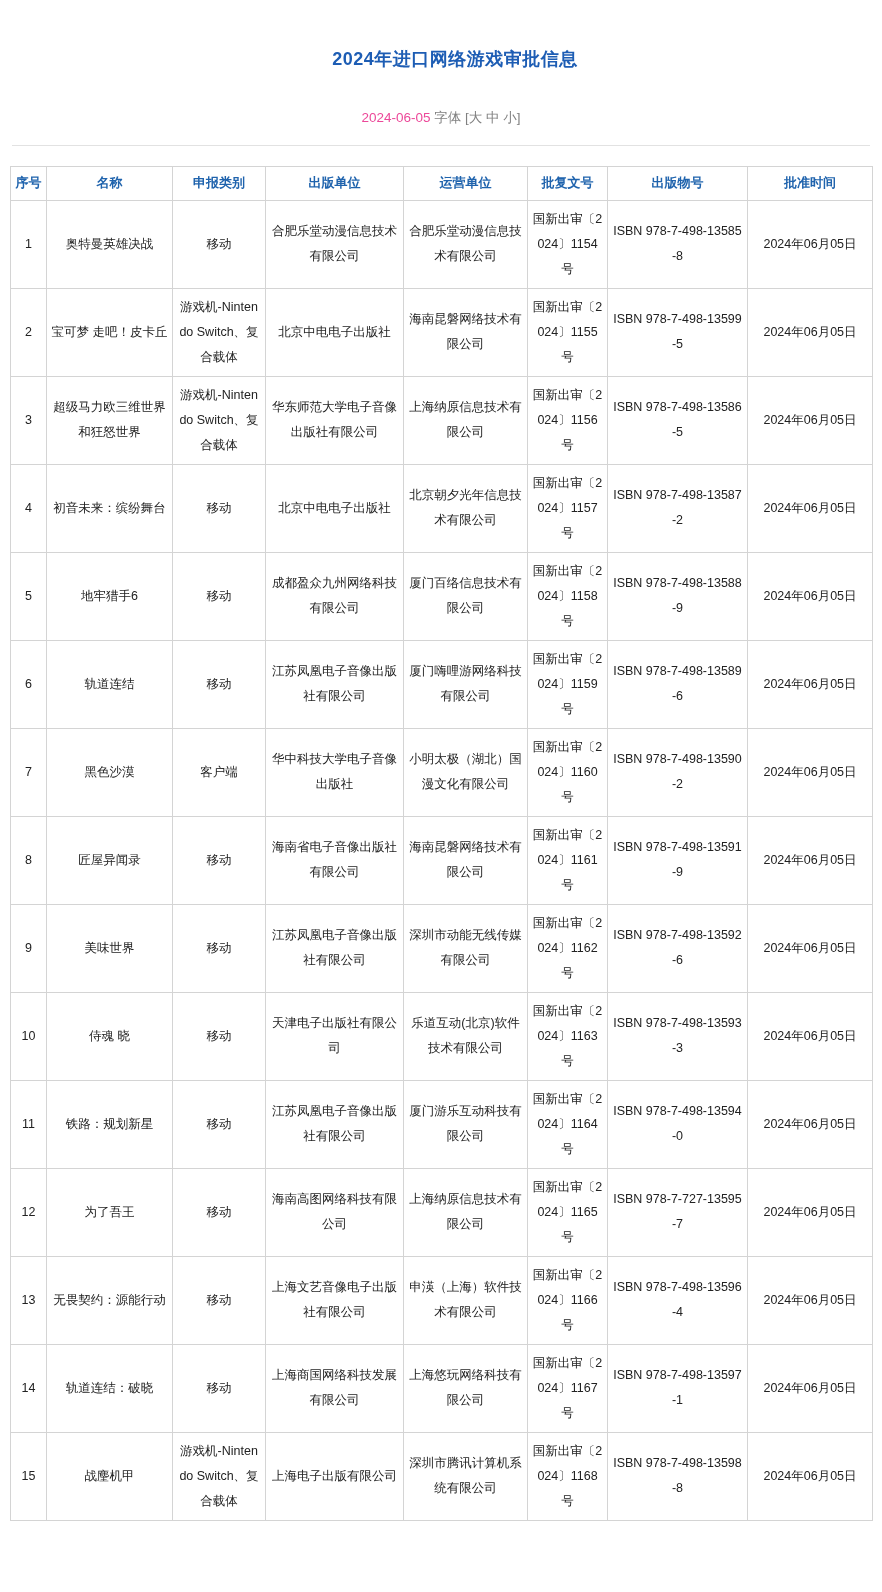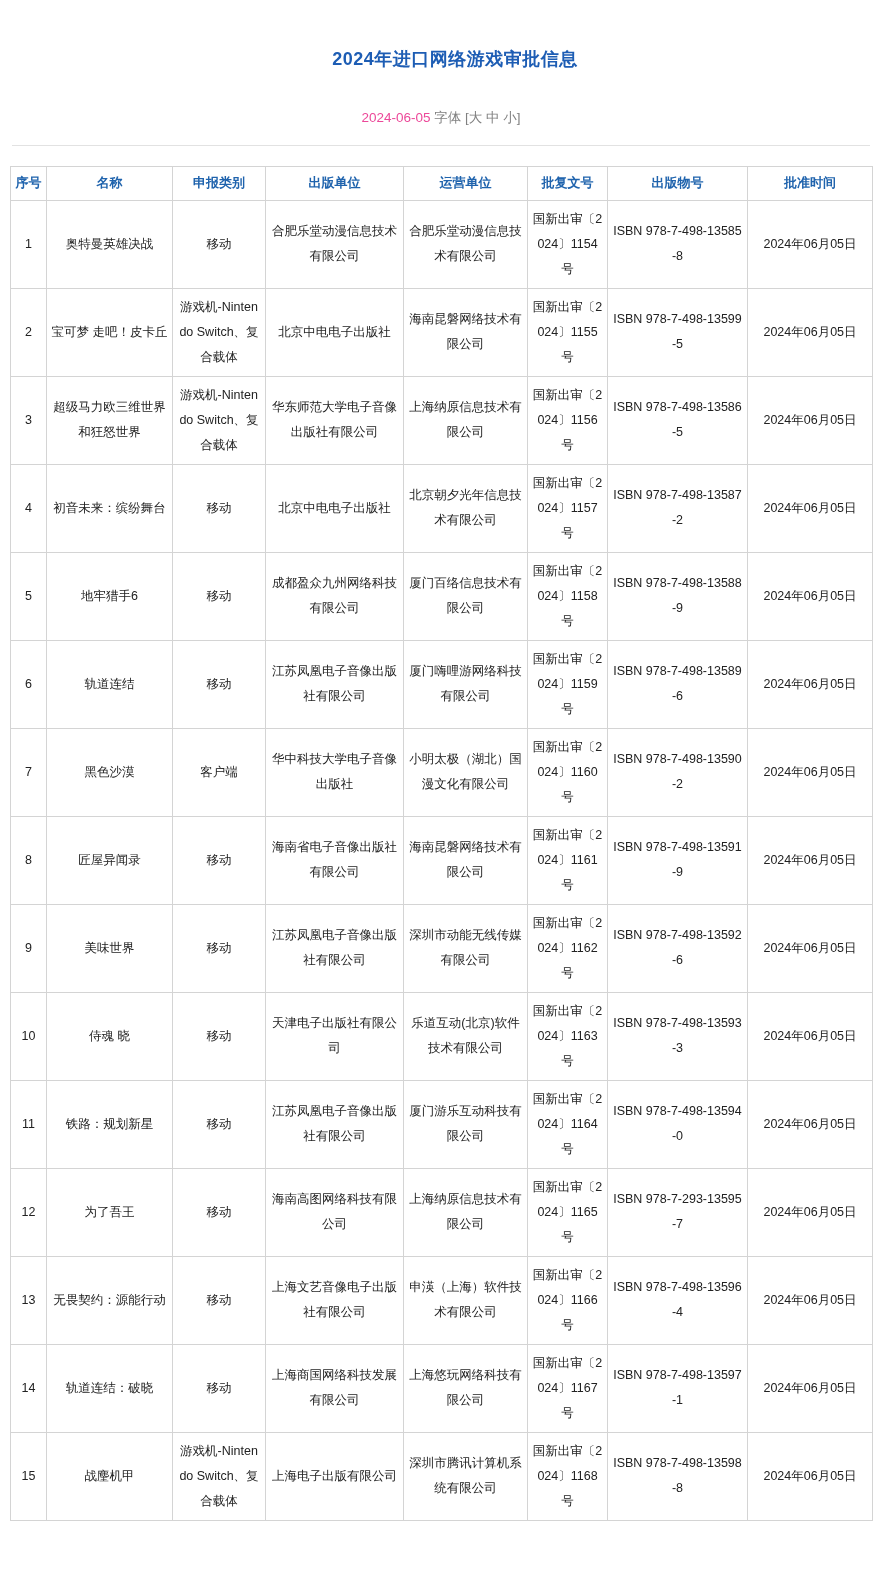--- a/index.html
+++ b/index.html
@@ -236,21 +236,21 @@
             <td class="isbn">ISBN 978-7-498-13594-0</td>
             <td class="date">2024年06月05日</td>
           </tr>
           <tr>
             <td class="idx">12</td>
             <td class="name">为了吾王</td>
             <td class="cat">移动</td>
             <td class="pub">海南高图网络科技有限公司</td>
             <td class="op">上海纳原信息技术有限公司</td>
             <td class="doc">国新出审〔2024〕1165号</td>
-            <td class="isbn">ISBN 978-7-293-13595-7</td>
+            <td class="isbn">ISBN 978-7-727-13595-7</td>
             <td class="date">2024年06月05日</td>
           </tr>
           <tr>
             <td class="idx">13</td>
             <td class="name">无畏契约：源能行动</td>
             <td class="cat">移动</td>
             <td class="pub">上海文艺音像电子出版社有限公司</td>
             <td class="op">申渶（上海）软件技术有限公司</td>
             <td class="doc">国新出审〔2024〕1166号</td>
             <td class="isbn">ISBN 978-7-498-13596-4</td>

